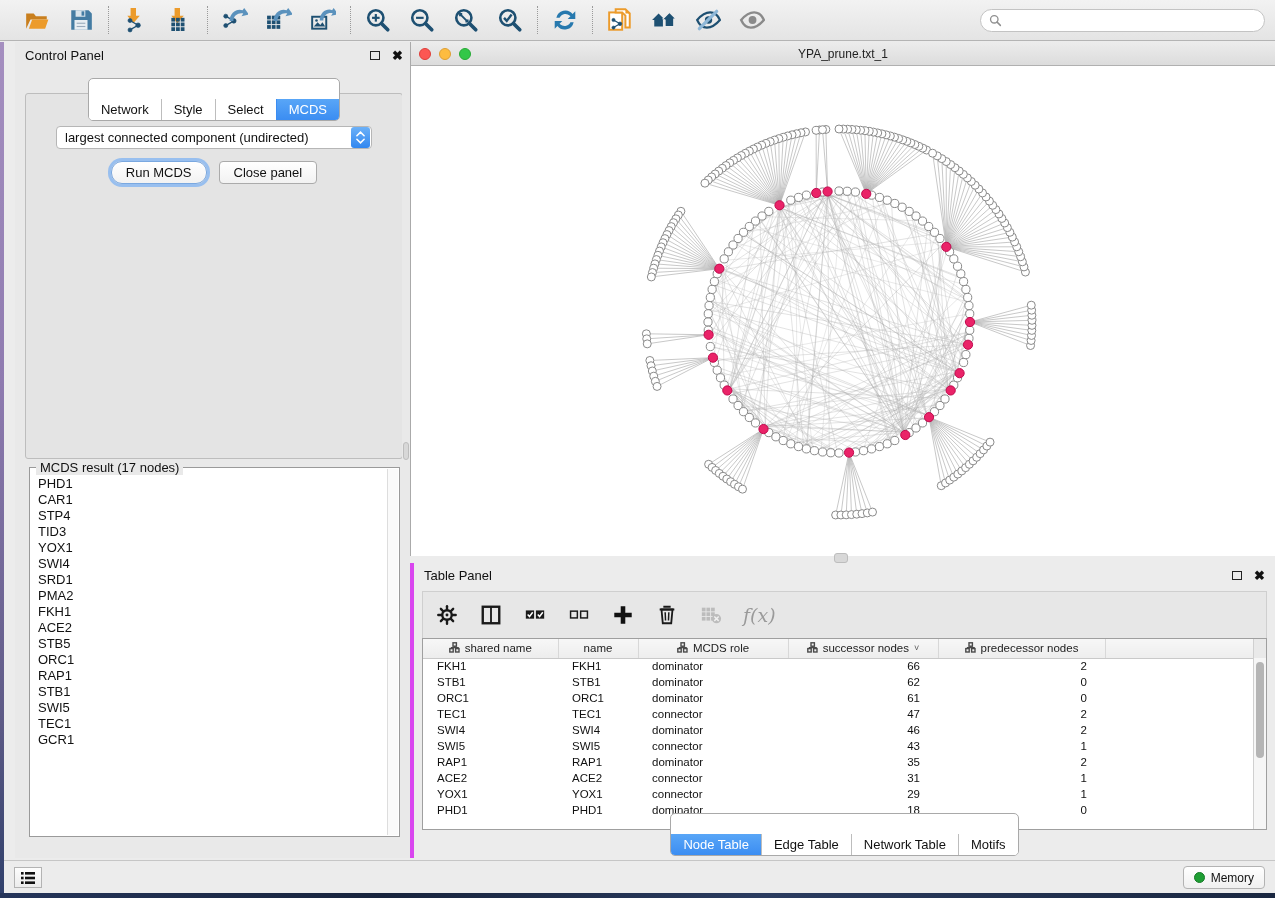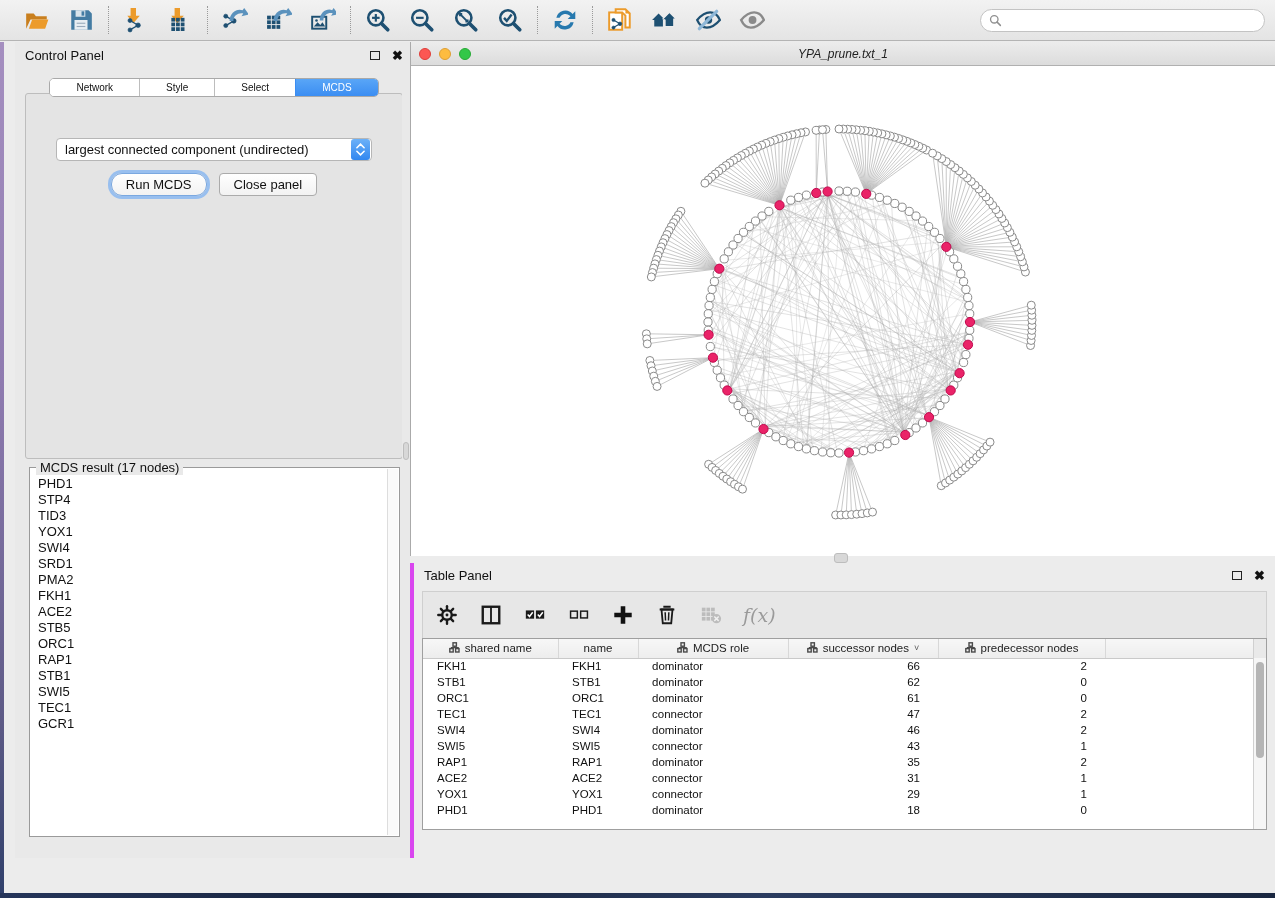--- a/index.html
+++ b/index.html
@@ -27,28 +27,28 @@
   
   .control-panel { position:absolute; left:15px; top:42px; width:398px; height:816px; background:#e9e9e9; }
   .panel-titlebar { height:27px; display:flex; align-items:center; padding:0 10px; }
   .panel-title { font-size:13px; color:#111; }
   .panel-wicons { margin-left:auto; display:flex; gap:12px; align-items:center; }
   .float-icon { width:10px; height:9px; border:1.6px solid #222; display:inline-block; }
   .close-icon { font-size:13px; font-weight:bold; color:#111; line-height:1; }
 
   .seg-tabs { display:flex; justify-content:center; margin-top:9px; position:relative; z-index:2; }
   .seg { display:flex; border:1px solid #a9a9a9; border-radius:5px; overflow:hidden; background:#fff; }
-  .seg-tab { padding:3px 26px; font-size:10px; color:#111; background:#fff; border-left:1px solid #bdbdbd; cursor:default; }
+  .seg-tab { padding:3px 12px; font-size:13px; color:#111; background:#fff; border-left:1px solid #bdbdbd; cursor:default;margin-top:20px; }
   .seg-tab:first-child { border-left:none; }
   .seg-tab.active { background:linear-gradient(#59a6f7,#3b8df2); color:#fff; border-left-color:#3b8df2; }
 
   .mcds-box { position:absolute; left:10px; right:10px; top:51px; height:366px;
     background:#e4e4e4; border:1px solid #bdbdbd; border-radius:3px; padding-top:32px; }
   .opt-label { text-align:center; font-size:13px; color:#111; margin-bottom:10px; }
-  .combo { width:316px; height:23px; margin:12px auto; background:#fff; border:1px solid #b6b6b6;
+  .combo { width:316px; height:23px; margin:0 auto; background:#fff; border:1px solid #b6b6b6;
     border-radius:4px; display:flex; align-items:center; position:relative; cursor:default; }
   .combo-text { flex:1; font-size:13px; color:#111; padding-left:8px; white-space:nowrap; overflow:hidden; }
   .combo-stepper { width:19px; height:21px; border-radius:3px; margin-right:1px;
     background:linear-gradient(#6cb1f8,#3187f0); display:flex; flex-direction:column;
     align-items:center; justify-content:center; gap:1px; }
   .combo-stepper svg { width:9px; height:6px; }
   .btn-row { display:flex; justify-content:center; gap:12px; margin-top:12px; }
   .push-btn { height:23px; padding:0 14px; font-size:13px; color:#111; background:linear-gradient(#fff,#f2f2f2);
     border:1px solid #ababab; border-radius:4px; cursor:default; }
   .push-btn.focused { box-shadow:0 0 0 3px rgba(110,170,245,.65); border-color:#7aa8e0;border-radius:11px; }
@@ -65,21 +65,21 @@
   
   .v-splitter { position:absolute; left:402px; top:42px; width:8px; height:816px; background:#e9e9e9; cursor:col-resize; }
   .v-handle { position:absolute; left:1px; top:400px; width:6px; height:18px;
     background:#d8d8d8; border:1px solid #bdbdbd; border-radius:3px; }
   .h-splitter { position:absolute; left:410px; top:556px; width:865px; height:7px; background:#ececec; cursor:row-resize; }
   .h-handle { position:absolute; left:424px; top:-3px; width:14px; height:10px;
     background:#d8d8d8; border:1px solid #bdbdbd; border-radius:3px; }
 
   
   .net-window { position:absolute; left:410px; top:42px; width:865px; height:514px;
-    background:#fff; border-left:1px solid #aaa;font-style:italic; }
+    background:#fff; border-left:1px solid #aaa; }
   .net-titlebar { height:24px; background:linear-gradient(#ececec,#dcdcdc); border-bottom:1px solid #b0b0b0;
     display:flex; align-items:center; position:relative; }
   .traffic { display:flex; gap:8px; margin-left:8px; }
   .tl { width:12px; height:12px; border-radius:50%; }
   .tl.red { background:#fc5753; border:1px solid #df3e39; }
   .tl.yellow { background:#fdbc40; border:1px solid #de9f34; }
   .tl.green { background:#33c748; border:1px solid #27aa35; }
   .net-title { position:absolute; left:0; right:0; text-align:center; font-size:12px; color:#222; }
   .net-canvas { position:absolute; left:0; top:24px; right:0; bottom:0; background:#fff; overflow:hidden; }
   .net-canvas svg { position:absolute; left:0; top:0; }
@@ -350,20 +350,21 @@
       <div class="btn-row">
         <button class="push-btn focused">Run MCDS</button>
         <button class="push-btn">Close panel</button>
       </div>
     </div>
 
     <div class="result-box">
       <span class="result-legend">MCDS result (17 nodes)</span>
       <div class="result-list" id="result-list">
           <div>PHD1</div>
+          <div>CAR1</div>
           <div>STP4</div>
           <div>TID3</div>
           <div>YOX1</div>
           <div>SWI4</div>
           <div>SRD1</div>
           <div>PMA2</div>
           <div>FKH1</div>
           <div>ACE2</div>
           <div>STB5</div>
           <div>ORC1</div>
@@ -1244,18 +1245,42 @@
               <td></td>
             </tr>
           </tbody>
       </table>
       <div class="tbl-corner"></div>
       <div class="tbl-scroll">
         <div class="tbl-thumb"></div>
       </div>
     </div>
 
+    <div class="tp-tabs">
+      <div class="seg" id="tp-tabs-seg">
+          <span class="seg-tab active">Node Table</span>
+          <span class="seg-tab">Edge Table</span>
+          <span class="seg-tab">Network Table</span>
+          <span class="seg-tab">Motifs</span>
+        </div>
+    </div>
   </div>
 
+  <div class="status-bar">
+    <div class="status-left-btn">
+      <svg width="16" height="14" viewBox="0 0 16 14">
+        <rect x="1" y="1" width="2.6" height="2.6" fill="#111"></rect>
+          <rect x="5" y="1" width="10" height="2.6" fill="#111"></rect>
+        <rect x="1" y="5.7" width="2.6" height="2.6" fill="#111"></rect>
+          <rect x="5" y="5.7" width="10" height="2.6" fill="#111"></rect>
+        <rect x="1" y="10.4" width="2.6" height="2.6" fill="#111"></rect>
+          <rect x="5" y="10.4" width="10" height="2.6" fill="#111"></rect>
+      </svg>
+    </div>
+    <div class="memory-btn">
+      <span class="mem-dot"></span>
+      <span>Memory</span>
+    </div>
+  </div>
 </div>
 
 <div class="wall-left"></div>
 <div class="wall-bottom"></div>
 
 </body></html>

